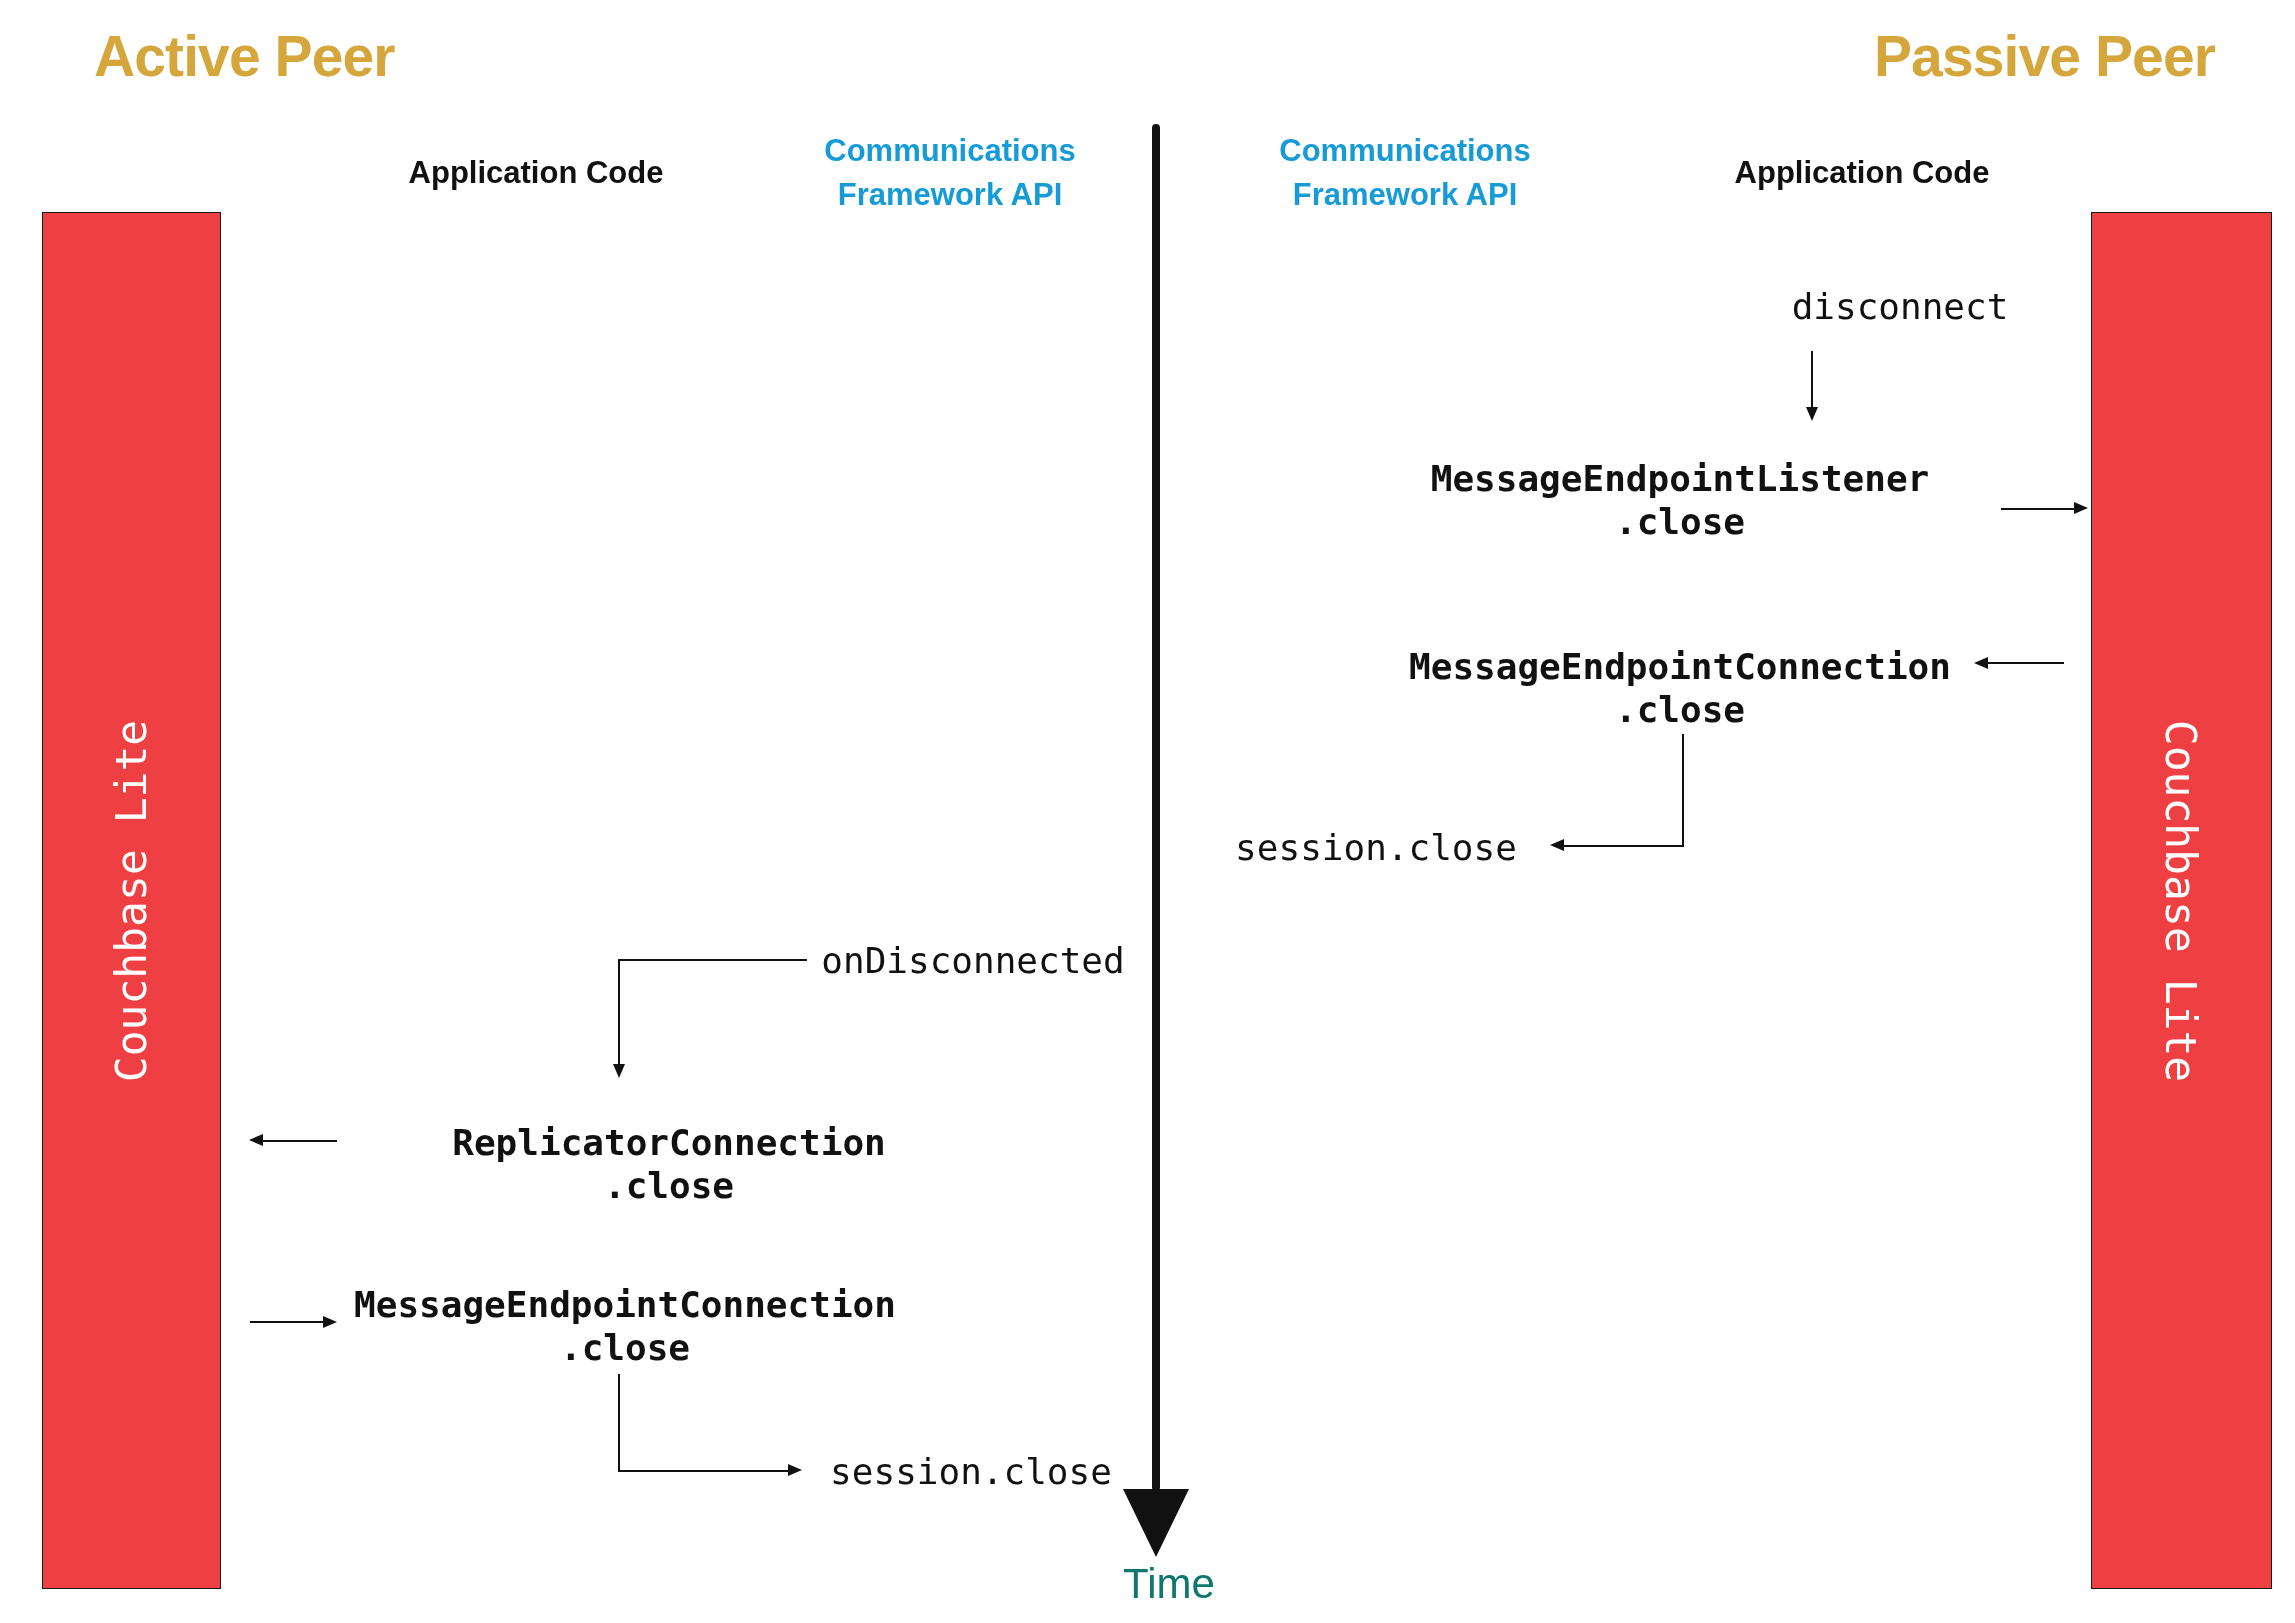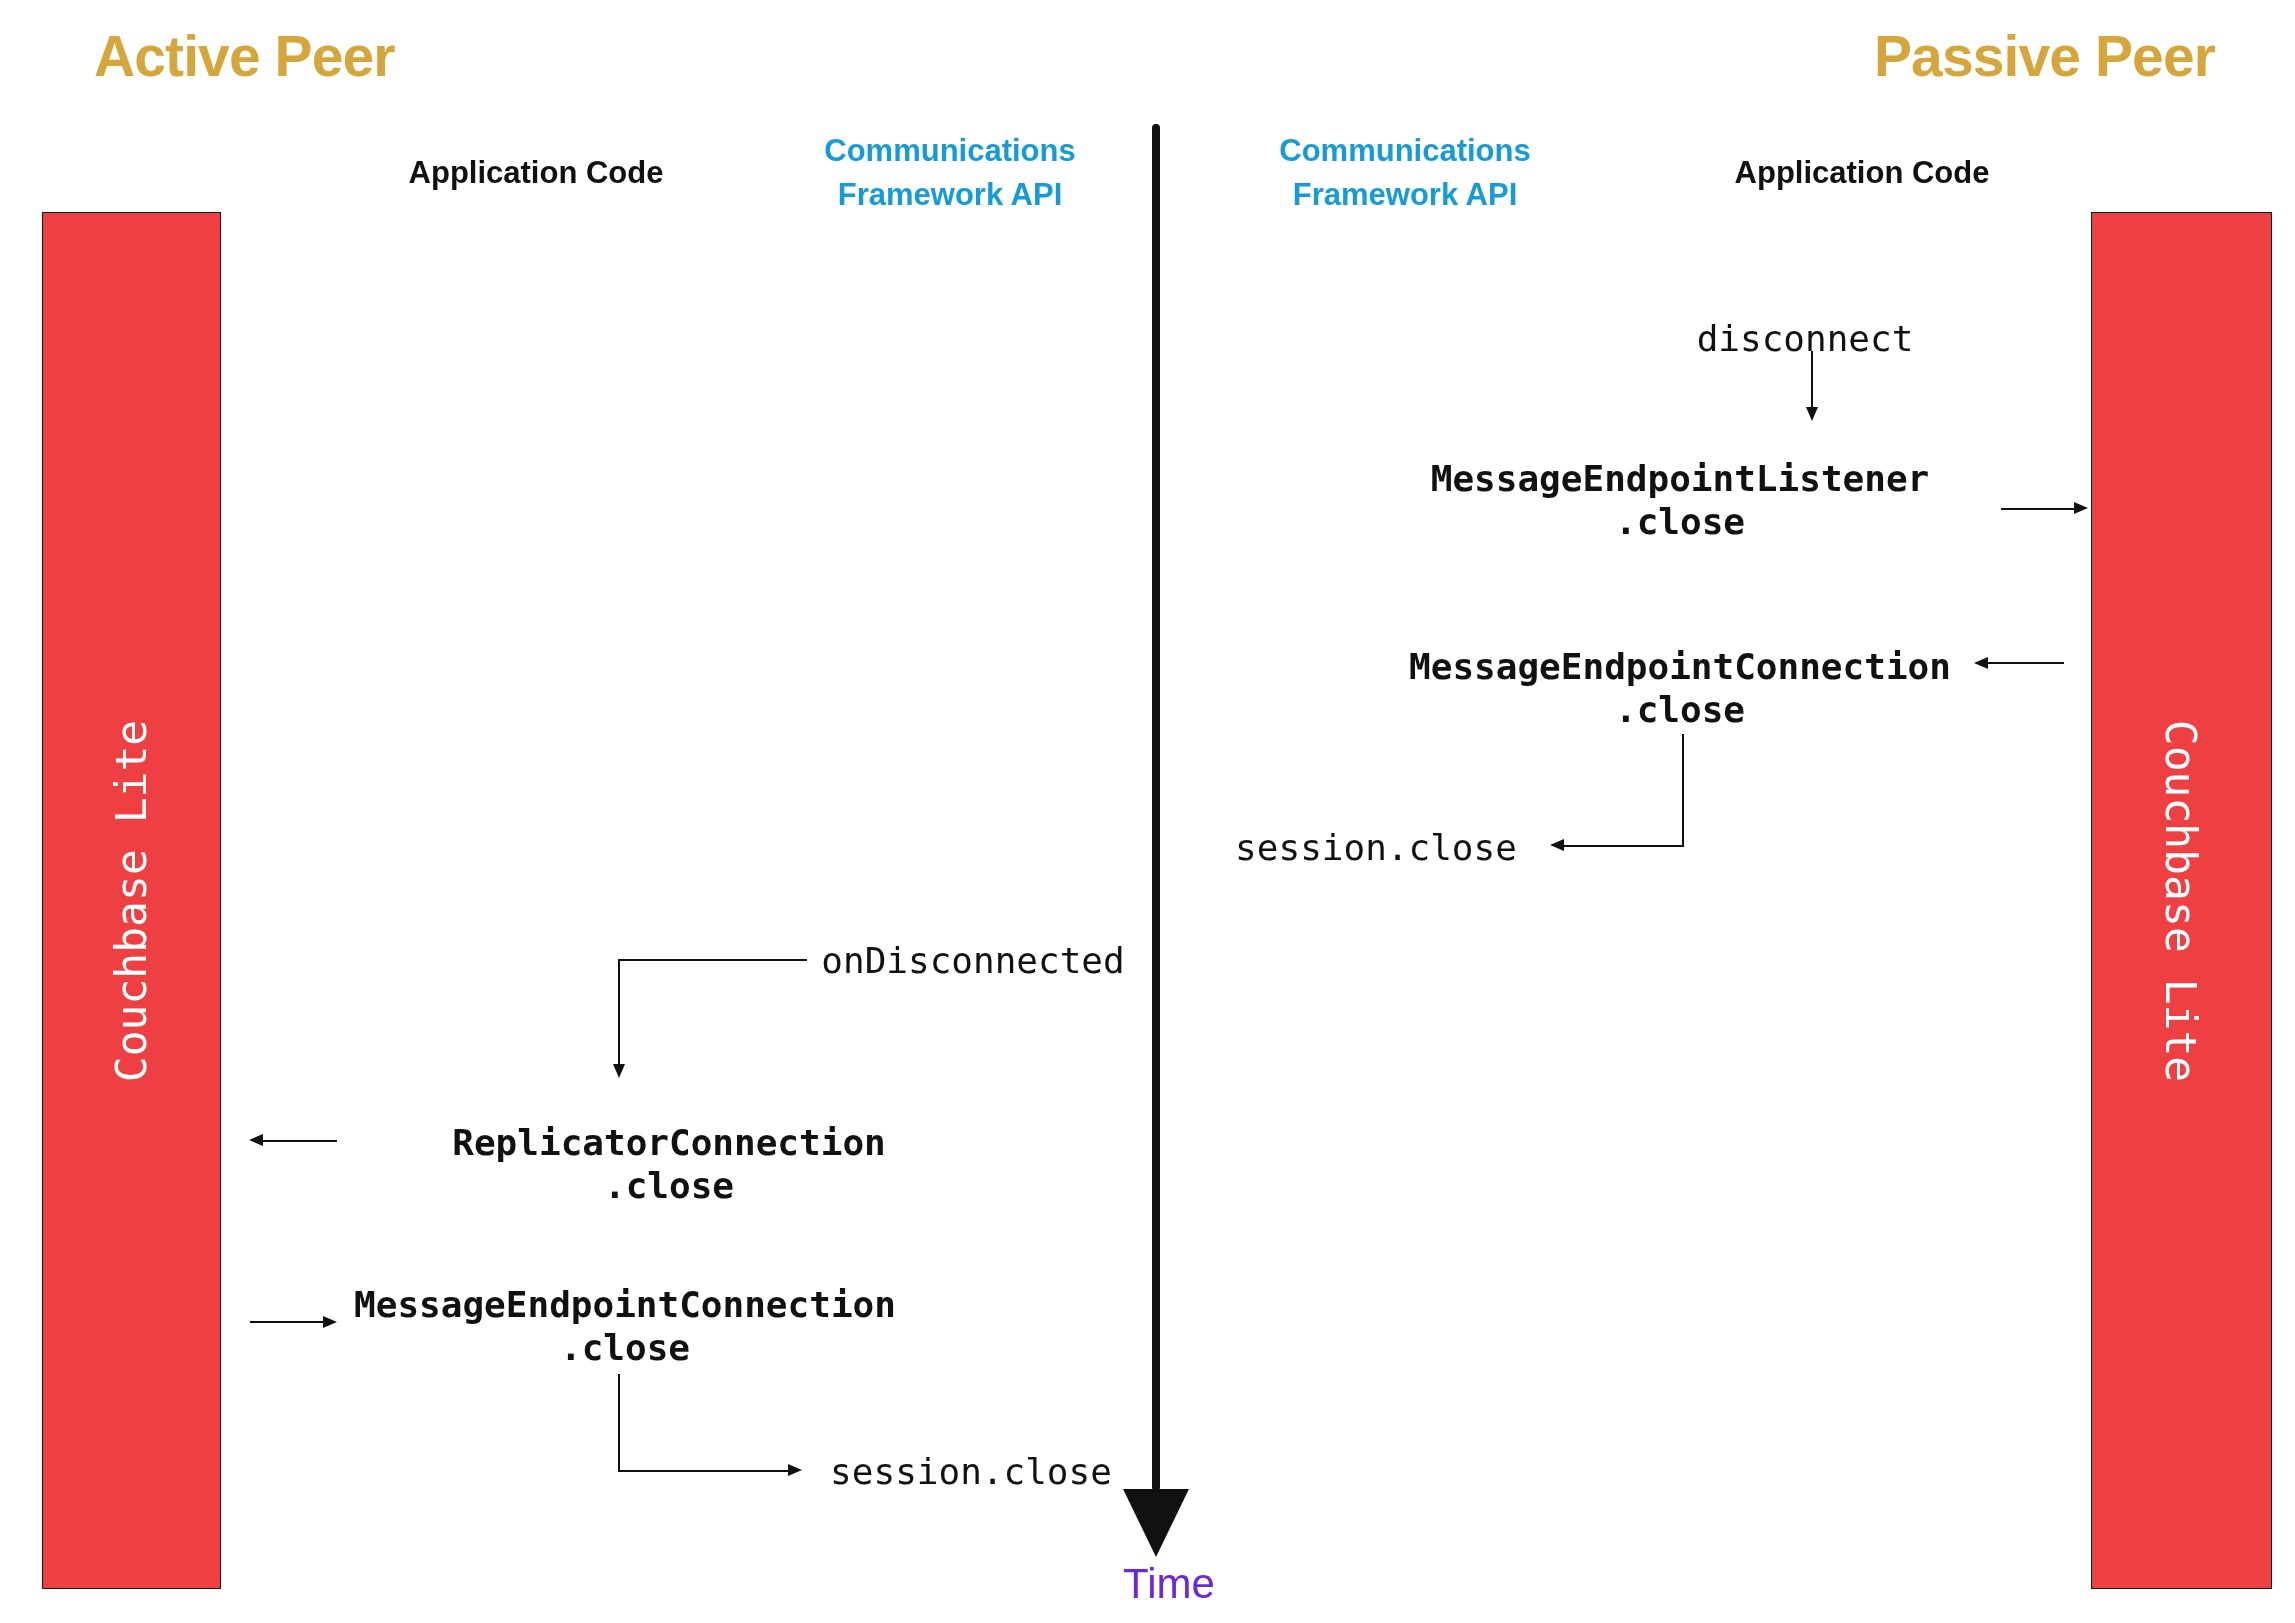--- a/index.html
+++ b/index.html
@@ -38,21 +38,21 @@
   .head{position:absolute;width:0;height:0;}
   .head-left{border-top:6.6px solid transparent;border-bottom:6.6px solid transparent;border-right:14px solid #111;}
   .head-right{border-top:6.6px solid transparent;border-bottom:6.6px solid transparent;border-left:14px solid #111;}
   .head-down{border-left:6.6px solid transparent;border-right:6.6px solid transparent;border-top:14px solid #111;}
 
   
   .timeline{position:absolute;left:1152px;top:124px;width:7.5px;height:1367px;background:#111;border-radius:3.8px;}
   .timeline-head{position:absolute;left:1123px;top:1489px;width:0;height:0;
                  border-left:33px solid transparent;border-right:33px solid transparent;border-top:68px solid #111;}
   .time-label{position:absolute;left:1169px;top:1584px;transform:translate(-50%,-50%);
-              font-size:42px;color:#6d28d9;white-space:nowrap;}
+              font-size:42px;color:#0f766e;white-space:nowrap;}
 </style>
 </head>
 <body>
 
 <div class="stage">
 
   <div class="peer-title active">Active Peer</div>
   <div class="peer-title passive">Passive Peer</div>
 
   <div class="col-header" style="left:536px;top:173px;">Application Code</div>
@@ -70,21 +70,21 @@
     <span class="vtxt">Couchbase Lite</span>
   </div>
   <div class="bar right">
     <span class="vtxt">Couchbase Lite</span>
   </div>
 
   <div class="timeline"></div>
   <div class="timeline-head"></div>
   <div class="time-label">Time</div>
 
-  <div class="mono" style="left:1805px;top:306px;margin-top:32px;">disconnect</div>
+  <div class="mono" style="left:1900px;top:306px;">disconnect</div>
 
   <div class="vline" style="left:1811px;top:351px;height:57px;"></div>
   <div class="head head-down" style="left:1806px;top:407px;"></div>
 
   <div class="mono" style="left:1680px;top:500px;">
     <span>MessageEndpointListener</span>
     <span>.close</span>
   </div>
   <div class="hline" style="left:2001px;top:508px;width:74px;"></div>
   <div class="head head-right" style="left:2074px;top:502px;"></div>

